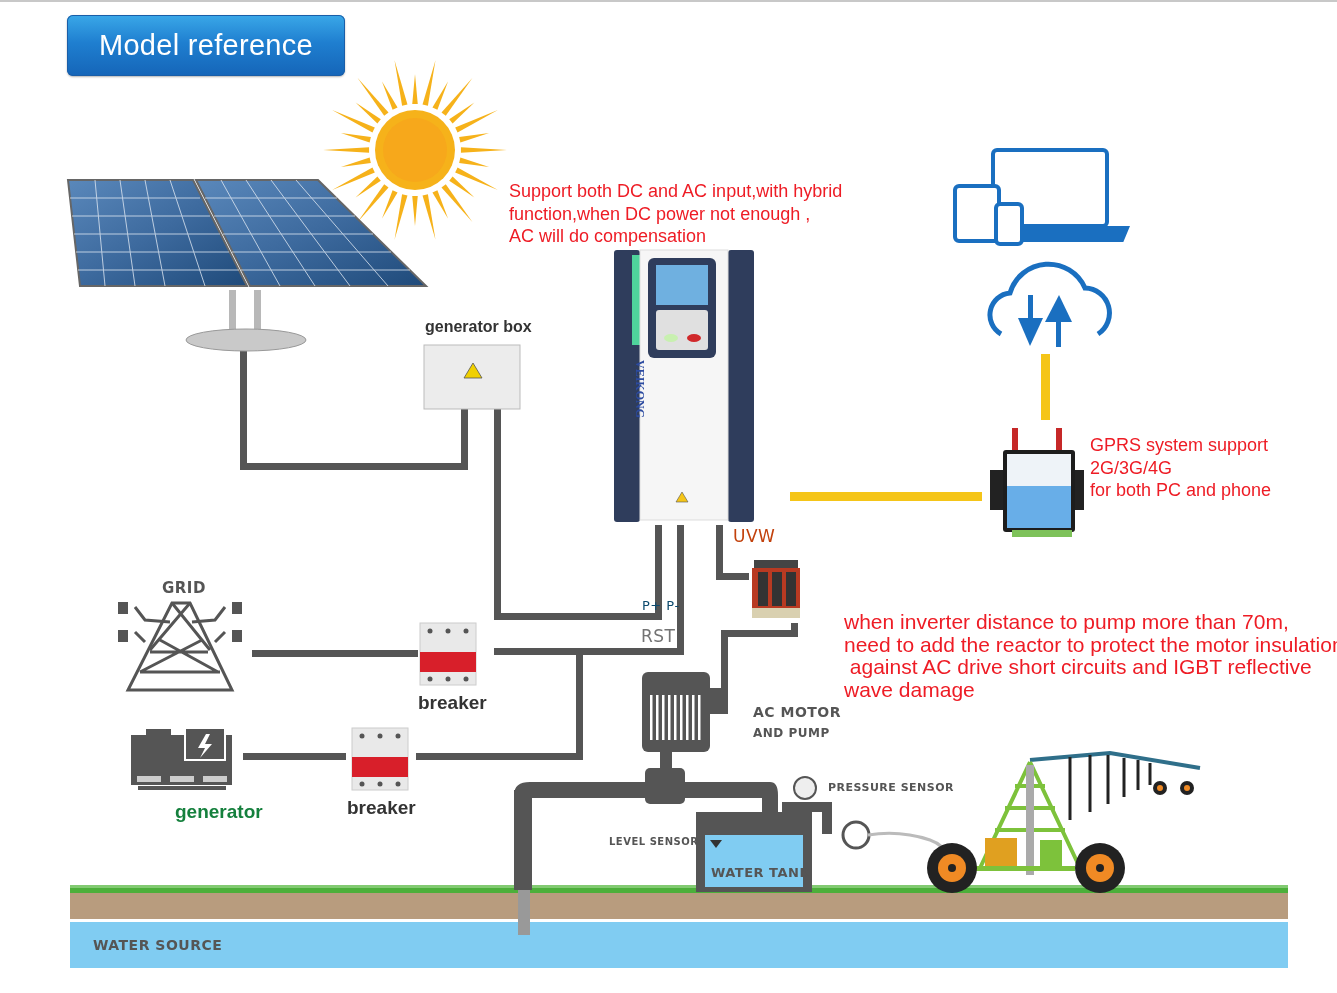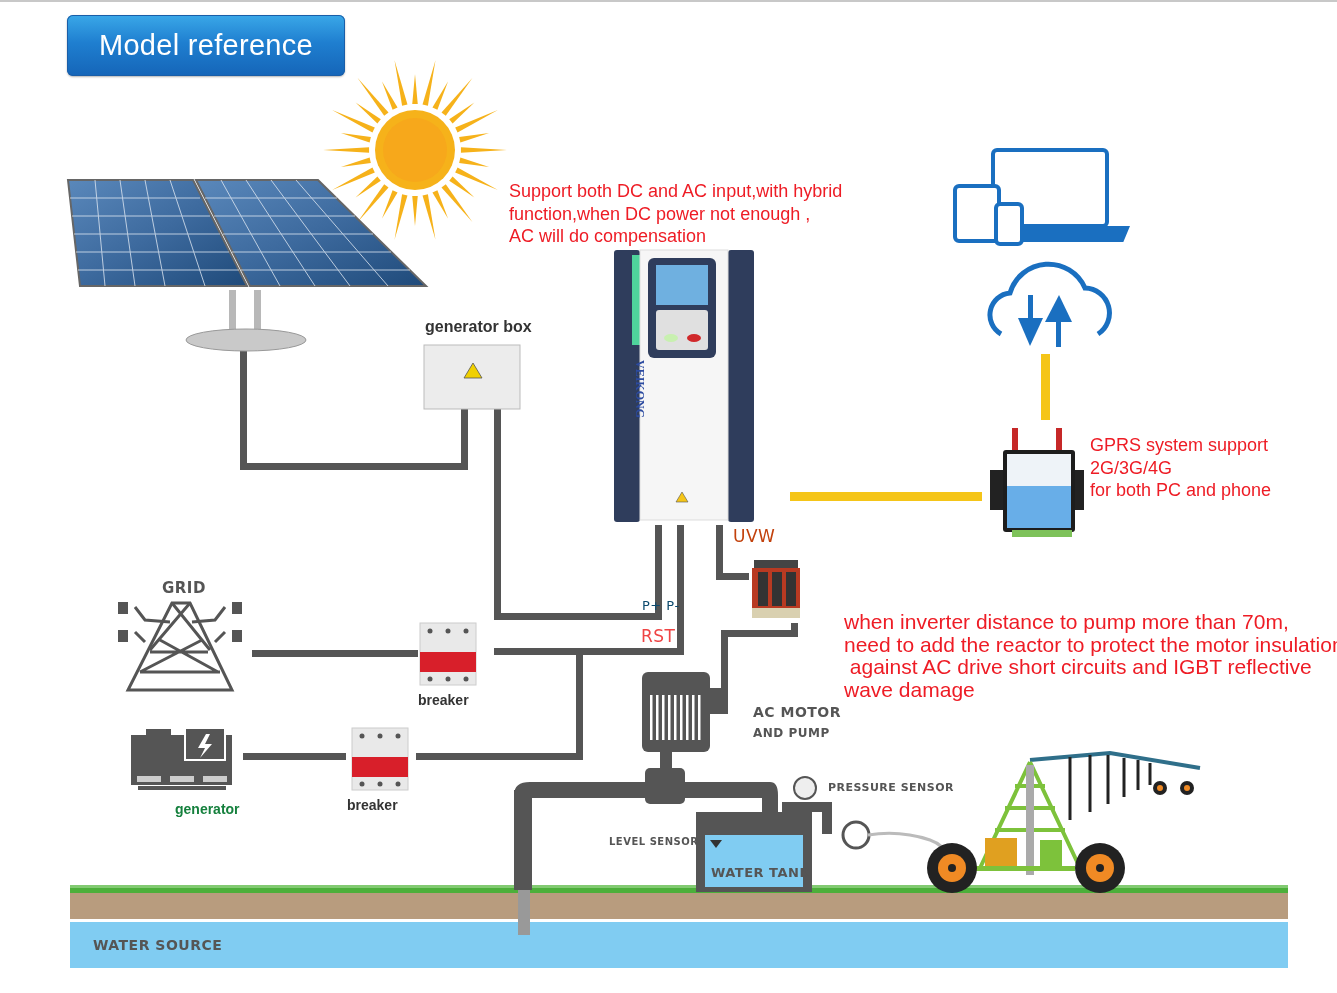--- a/index.html
+++ b/index.html
@@ -2,21 +2,21 @@
 <html><head>
 <meta charset="utf-8">
 <style>
   html, body { margin:0; padding:0; background:#ffffff; }
   body { width:1337px; height:993px; position:relative; overflow:hidden; font-family:"Liberation Sans", sans-serif; }
   .topline { position:absolute; left:0; top:0; width:1337px; height:2px; background:#c8c8c8; }
   .title-btn { position:absolute; left:67px; top:15px; width:278px; height:61px; border-radius:6px;
     background:linear-gradient(#3aa8e8 0%, #1f7fd0 45%, #1565b8 100%); box-shadow:0 0 0 1px #1a5ea8 inset, 0 1px 2px rgba(0,0,0,.3);
     color:#fff; font-size:29px; line-height:61px; text-align:center; letter-spacing:0.3px; }
   .red { position:absolute; color:#ee1c25; font-size:18px; line-height:22.5px; white-space:pre;margin-top:28px; }
-  .lbl-dark { position:absolute; color:#333; font-weight:bold; font-size:14px; }
+  .lbl-dark { position:absolute; color:#333; font-weight:bold; font-size:19px; }
   .lbl-gray { position:absolute; color:#555; font-weight:bold; font-family:"DejaVu Sans", sans-serif; letter-spacing:0.5px; }
   svg.main { position:absolute; left:0; top:0; }
   .wire { fill:#555; }
 </style>
 </head>
 <body>
 
 <div class="topline"></div>
 
 <div class="title-btn">Model  reference</div>
@@ -296,21 +296,21 @@
 for both PC and phone</div>
 <div class="red" style="left:844px;top:583px;font-size:21px;">when inverter distance to pump more than 70m,
 need to add the reactor to protect the motor insulation
  against AC drive short circuits and IGBT reflective
 wave damage</div>
 
 <div class="lbl-dark" style="left:425px;top:318px;font-size:16px;">generator box</div>
 
 <div class="lbl-gray" style="left:733px;top:526px;font-size:17px;font-weight:normal;color:#c2410c;">UVW</div>
 <div class="lbl-gray" style="left:642px;top:598px;font-size:13px;font-weight:normal;color:#0c4a6e;">P+ P-</div>
-<div class="lbl-gray" style="left:641px;top:626px;font-size:17px;font-weight:normal;color:#ef4444;">RST</div>
+<div class="lbl-gray" style="left:641px;top:626px;font-size:17px;font-weight:normal;color:#737373;">RST</div>
 
 <div class="lbl-gray" style="left:162px;top:579px;font-size:15px;">GRID</div>
 <div class="lbl-dark" style="left:135px;top:801px;color:#15803d;margin-left:40px;">generator</div>
 <div class="lbl-dark" style="left:418px;top:692px;">breaker</div>
 <div class="lbl-dark" style="left:347px;top:797px;">breaker</div>
 
 <div class="lbl-gray" style="left:753px;top:704px;font-size:14px;">AC MOTOR</div>
 <div class="lbl-gray" style="left:753px;top:726px;font-size:12px;">AND PUMP</div>
 <div class="lbl-gray" style="left:828px;top:781px;font-size:11px;">PRESSURE SENSOR</div>
 <div class="lbl-gray" style="left:609px;top:836px;font-size:10px;">LEVEL SENSOR</div>

